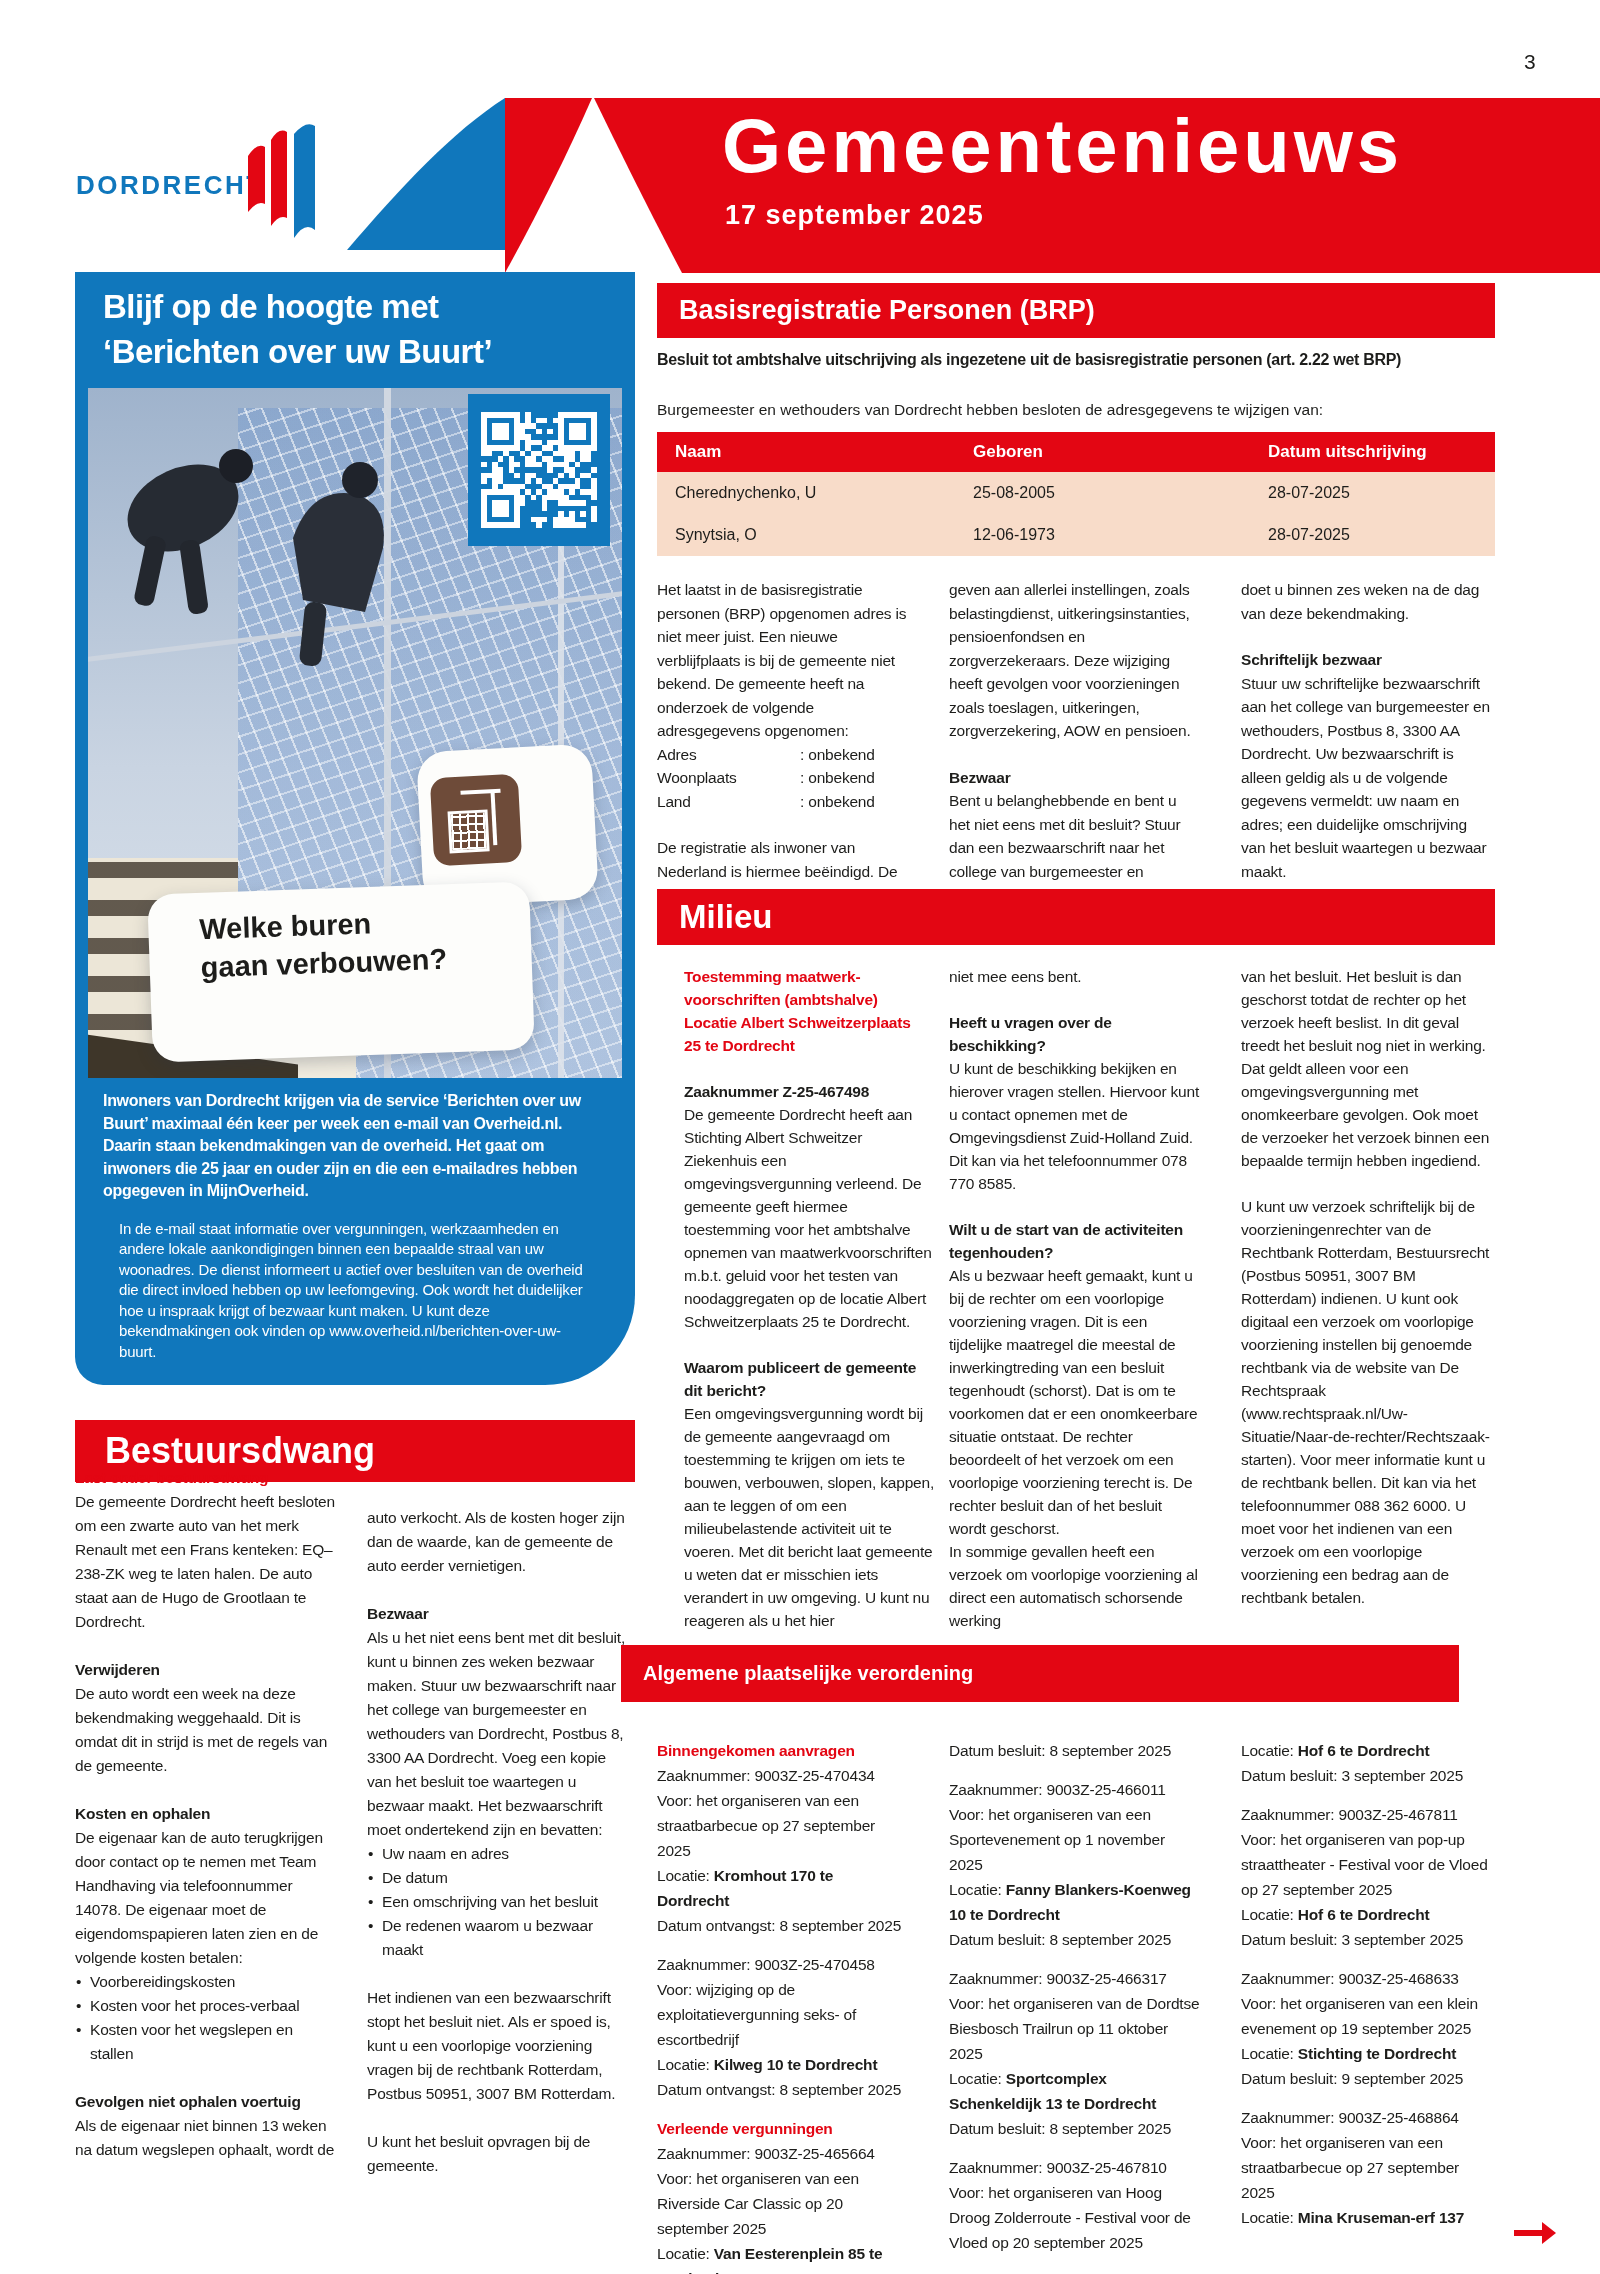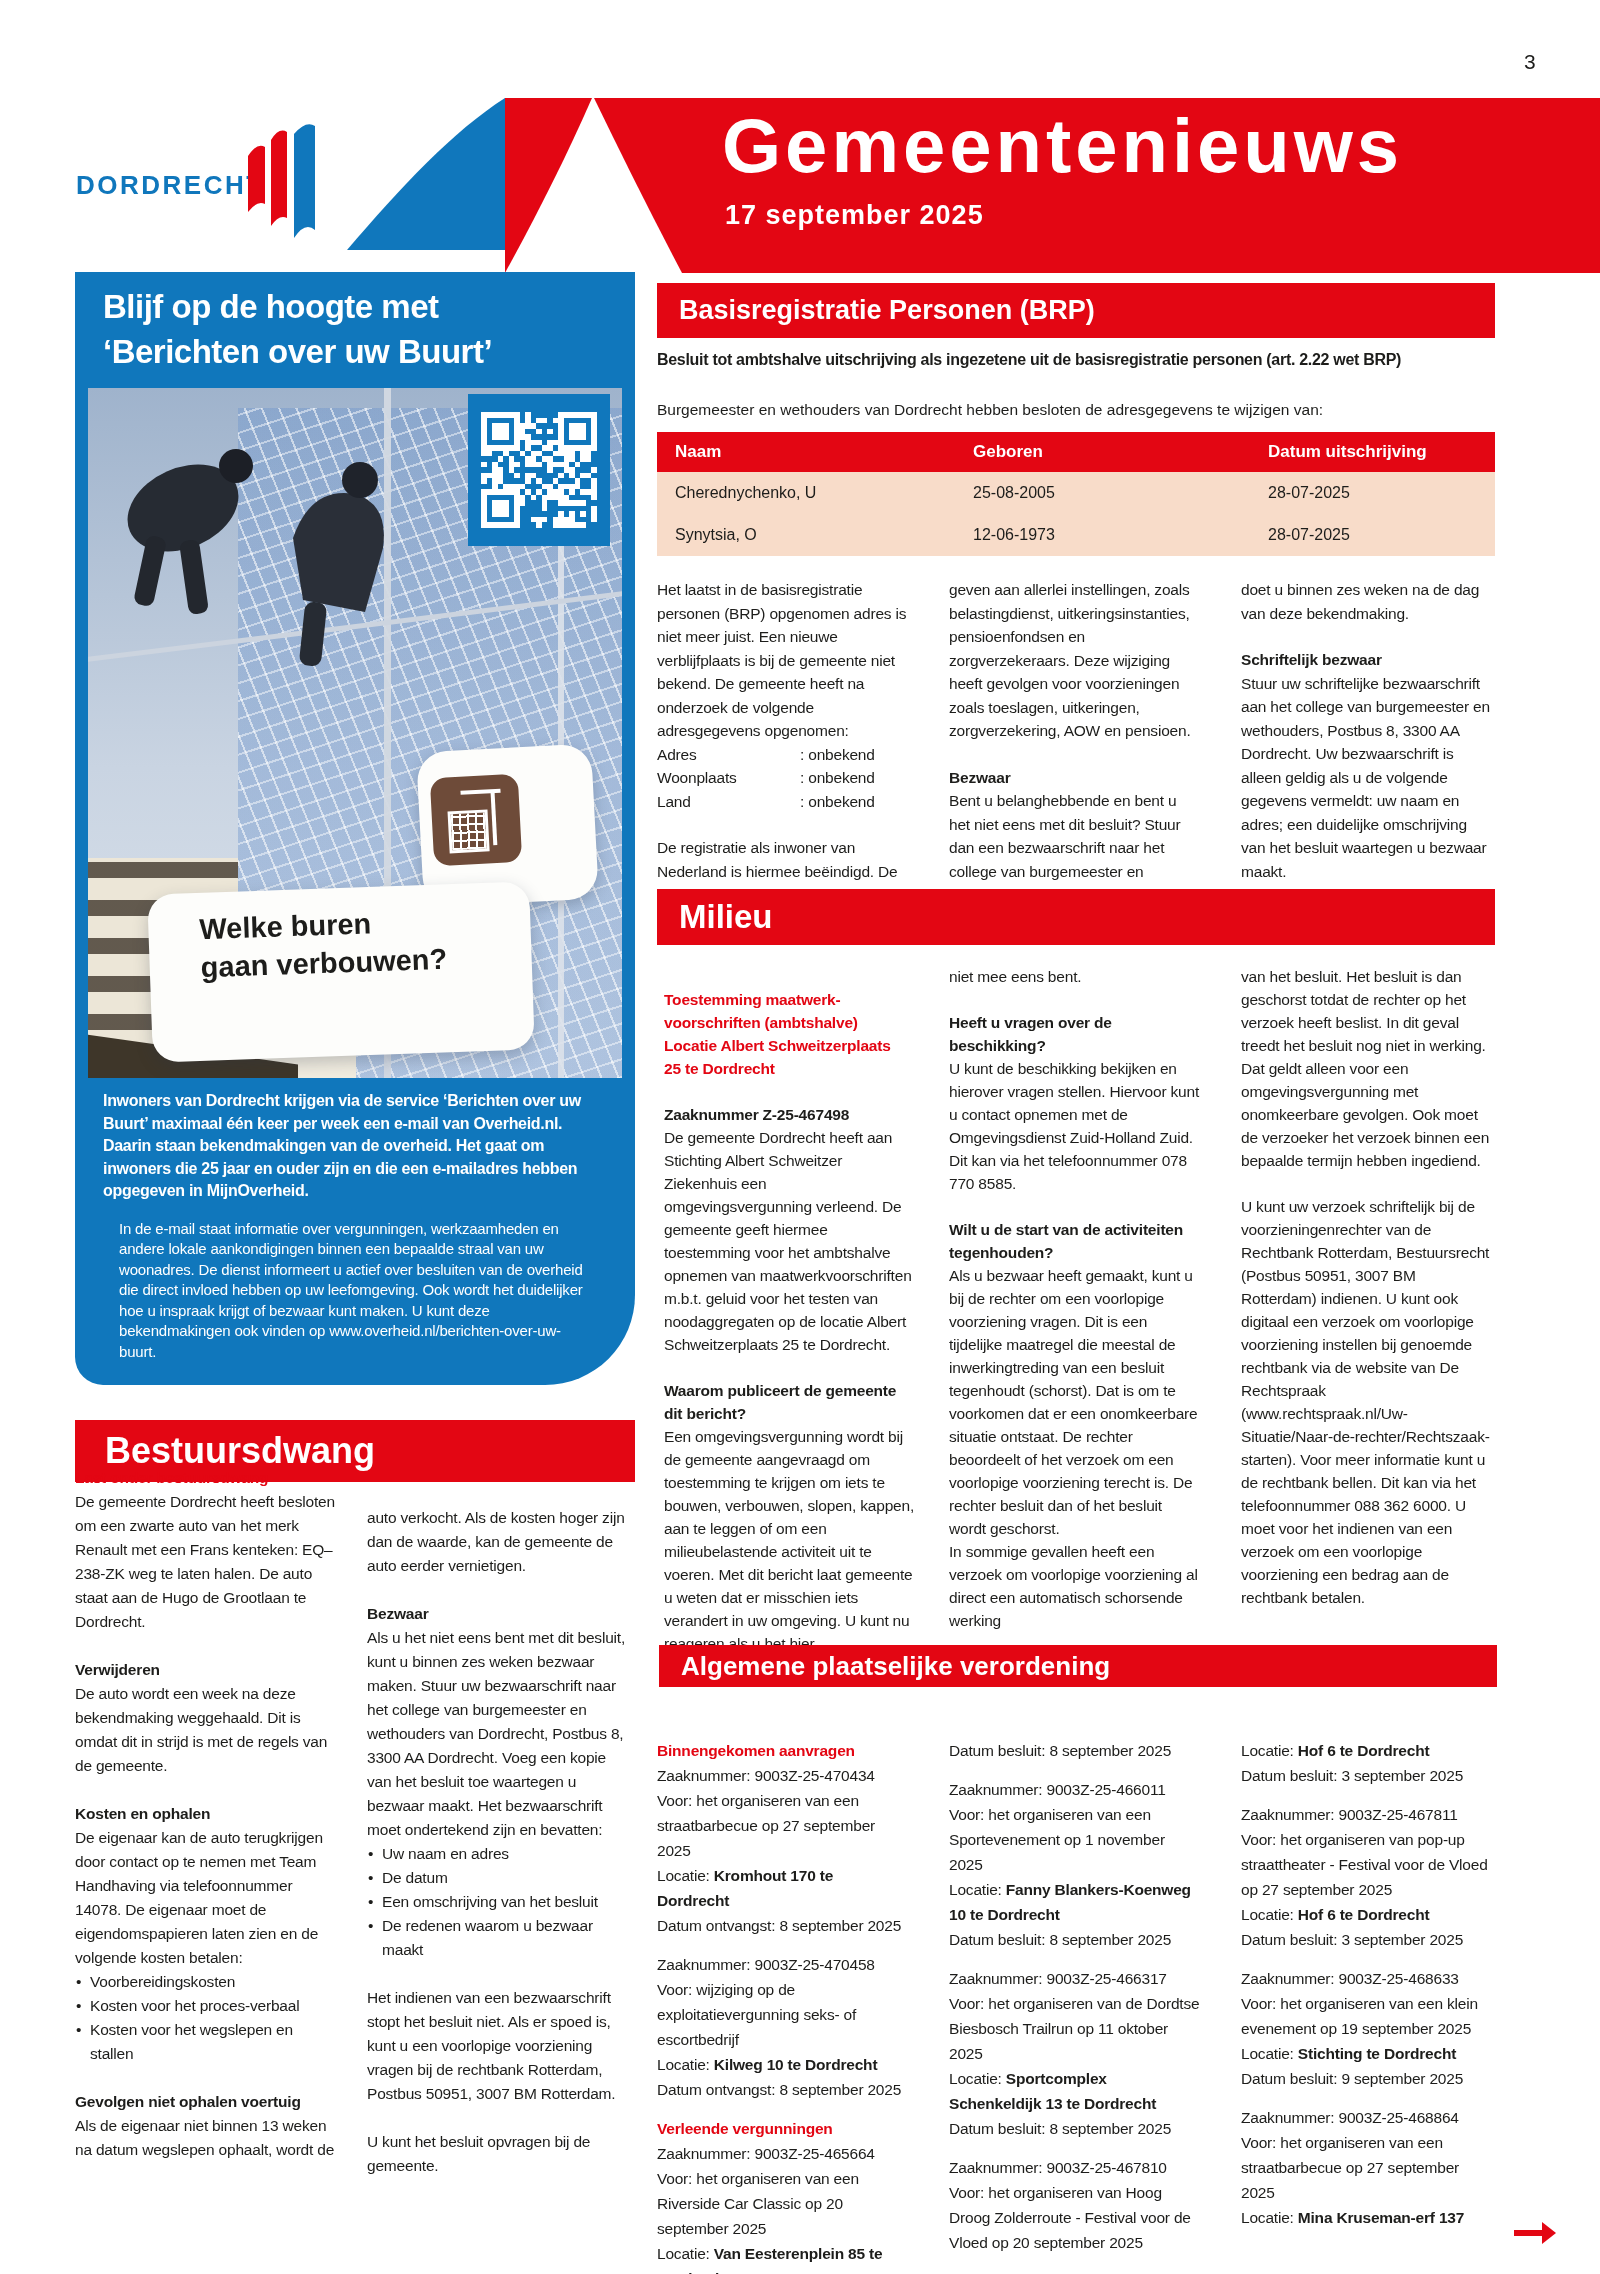--- a/index.html
+++ b/index.html
@@ -611,21 +611,21 @@
   </div>
   <div class="col brp-col" style="left:1241px;top:578px;">
     <p>doet u binnen zes weken na de dag van deze bekendmaking.</p>
     <p class="h gap">Schriftelijk bezwaar</p>
     <p>Stuur uw schriftelijke bezwaarschrift aan het college van burgemeester en wethouders, Postbus 8, 3300 AA Dordrecht. Uw bezwaarschrift is alleen geldig als u de volgende gegevens vermeldt: uw naam en adres; een duidelijke omschrijving van het besluit waartegen u bezwaar maakt.</p>
   </div>
 
   <div class="banner" style="left:657px;top:889px;width:838px;height:56px;font-size:33px;">
     <span>Milieu</span>
   </div>
-  <div class="col milieu-col" style="left:664px;top:965px;margin-top:23px;">
+  <div class="col milieu-col" style="left:684px;top:965px;">
     <div class="redh">
       <div>Toestemming maatwerk-</div>
       <div>voorschriften (ambtshalve)</div>
       <div>Locatie Albert Schweitzerplaats</div>
       <div>25 te Dordrecht</div>
     </div>
     <p class="h gap">Zaaknummer Z-25-467498</p>
     <p>De gemeente Dordrecht heeft aan Stichting Albert Schweitzer Ziekenhuis een omgevingsvergunning verleend. De gemeente geeft hiermee toestemming voor het ambtshalve opnemen van maatwerkvoorschriften m.b.t. geluid voor het testen van noodaggregaten op de locatie Albert Schweitzerplaats 25 te Dordrecht.</p>
     <p class="h gap">Waarom publiceert de gemeente dit bericht?</p>
     <p>Een omgevingsvergunning wordt bij de gemeente aangevraagd om toestemming te krijgen om iets te bouwen, verbouwen, slopen, kappen, aan te leggen of om een milieubelastende activiteit uit te voeren. Met dit bericht laat gemeente u weten dat er misschien iets verandert in uw omgeving. U kunt nu reageren als u het hier</p>
@@ -664,21 +664,21 @@
     <p class="h gap">Bezwaar</p>
     <p>Als u het niet eens bent met dit besluit, kunt u binnen zes weken bezwaar maken. Stuur uw bezwaarschrift naar het college van burgemeester en wethouders van Dordrecht, Postbus 8, 3300 AA Dordrecht. Voeg een kopie van het besluit toe waartegen u bezwaar maakt. Het bezwaarschrift moet ondertekend zijn en bevatten:</p>
     <div class="bullet">Uw naam en adres</div>
     <div class="bullet">De datum</div>
     <div class="bullet">Een omschrijving van het besluit</div>
     <div class="bullet">De redenen waarom u bezwaar maakt</div>
     <p class="gap">Het indienen van een bezwaarschrift stopt het besluit niet. Als er spoed is, kunt u een voorlopige voorziening vragen bij de rechtbank Rotterdam, Postbus 50951, 3007 BM Rotterdam.</p>
     <p class="gap">U kunt het besluit opvragen bij de gemeente.</p>
   </div>
 
-  <div class="banner" style="left:659px;top:1645px;width:838px;height:42px;font-size:26px;">
+  <div class="banner" style="left:621px;top:1645px;width:838px;height:57px;font-size:20px;">
     <span>Algemene plaatselijke verordening</span>
   </div>
   <div class="col apv-col" style="left:657px;top:1738px;">
     <div class="redh">Binnengekomen aanvragen</div>
     <div class="entry m0">
       <div>Zaaknummer: 9003Z-25-470434</div>
       <div>Voor: het organiseren van een straatbarbecue op 27 september 2025</div>
       <div><span>Locatie: </span><b>Kromhout 170 te Dordrecht</b></div>
       <div>Datum ontvangst: 8 september 2025</div>
     </div>

